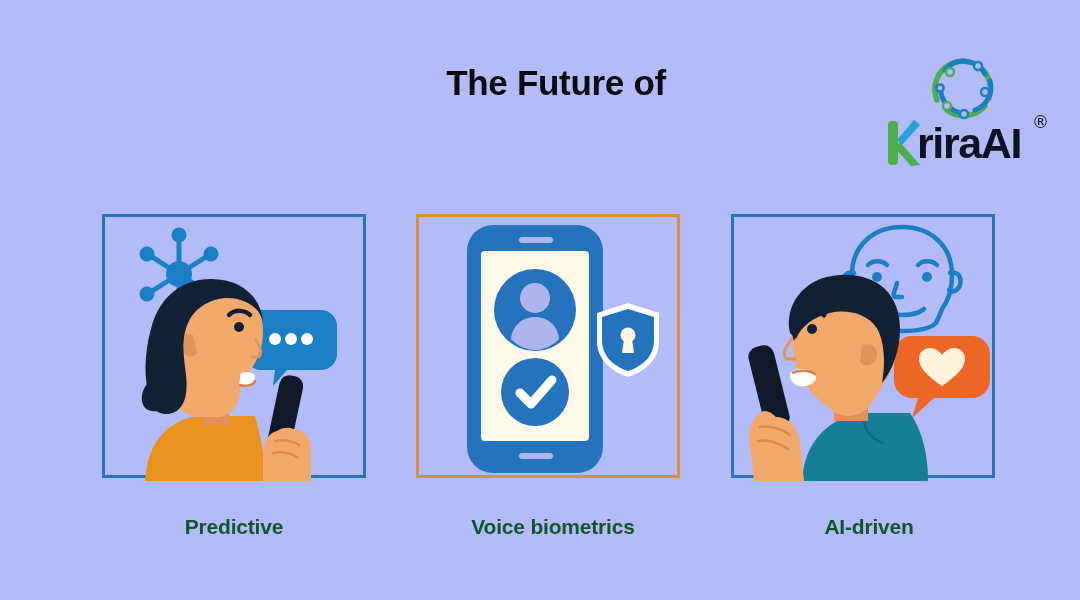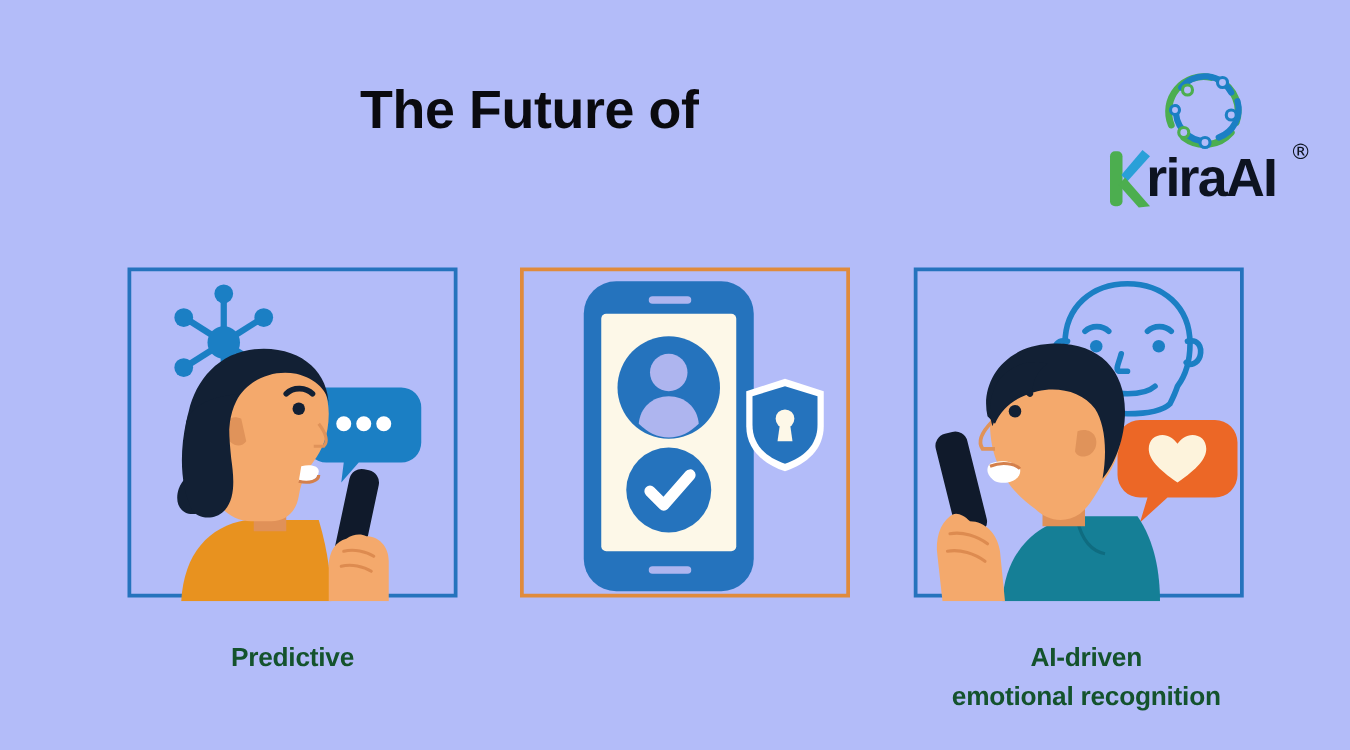--- a/index.html
+++ b/index.html
@@ -17,26 +17,27 @@
   .slide {
     position: absolute;
     inset: 0;
     width: 1080px;
     height: 600px;
   }
 
   
   .title-block {
     position: absolute;
-    left: 288px;
+    left: 316px;
     top: 58px;
     width: 480px;
+    text-align: center;
     color: #0a0a0f;
     font-weight: bold;
-    font-size: 43px;
+    font-size: 35px;
     line-height: 1.42;
     letter-spacing: -0.3px;
   }
   .title-line { display: block; white-space: nowrap; }
 
   
   .logo {
     position: absolute;
     left: 885px;
     top: 48px;
@@ -307,19 +308,19 @@
                C64 210 54 200 42 200 C36 194 30 192 26 196 Z" fill="#f4a96c"></path>
       <path d="M26 210 C36 208 48 212 56 218" fill="none" stroke="#dd8b50" stroke-width="2.5" stroke-linecap="round"></path>
       <path d="M24 224 C34 222 46 226 54 232" fill="none" stroke="#dd8b50" stroke-width="2.5" stroke-linecap="round"></path>
     </svg>
   </div>
 
   <div class="caption k1">
     <span class="cap-line">Predictive</span>
   </div>
   <div class="caption k2">
+    <span class="cap-line">Voice biometrics</span>
   </div>
   <div class="caption k3">
     <span class="cap-line">AI-driven</span>
-    <span class="cap-line">emotional recognition</span>
   </div>
 
 </div>
 
 </body></html>

